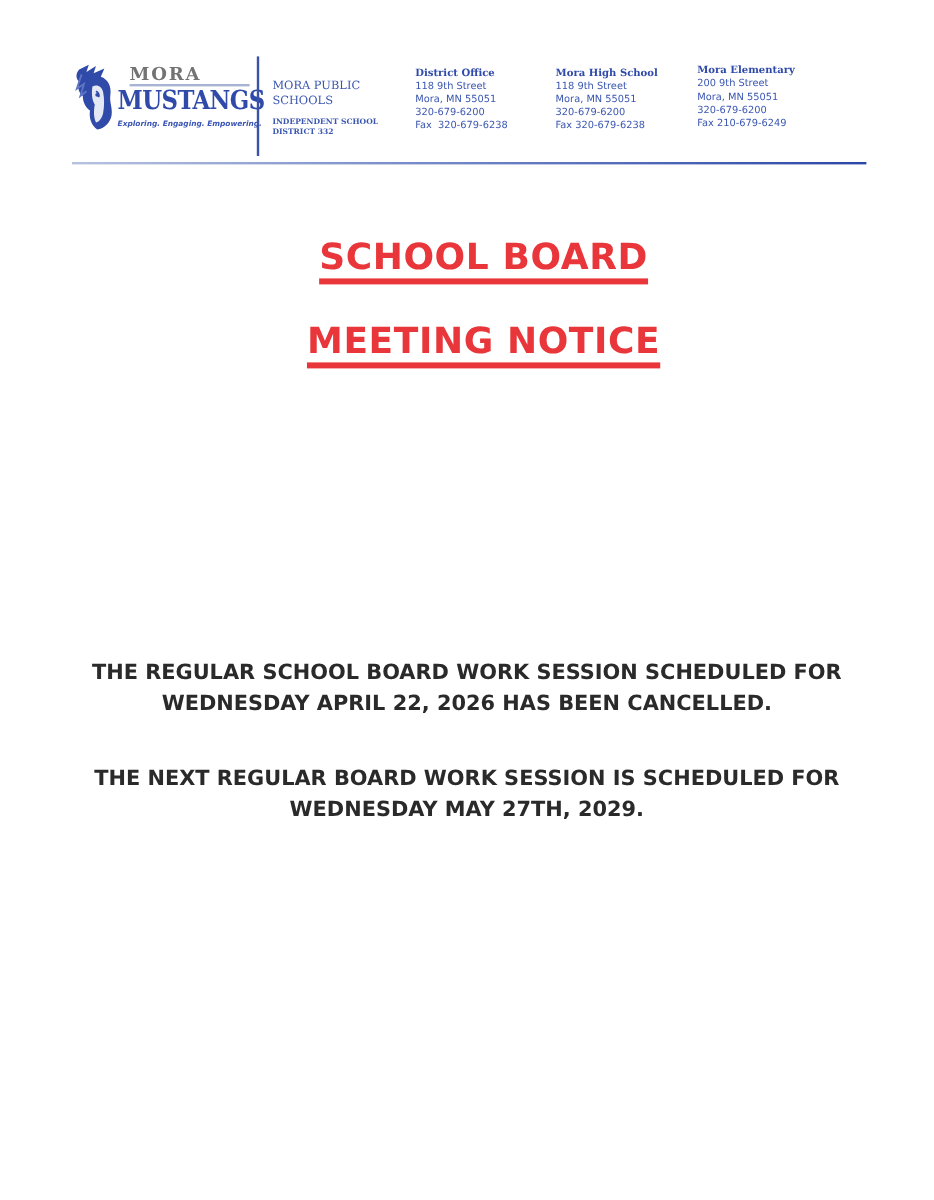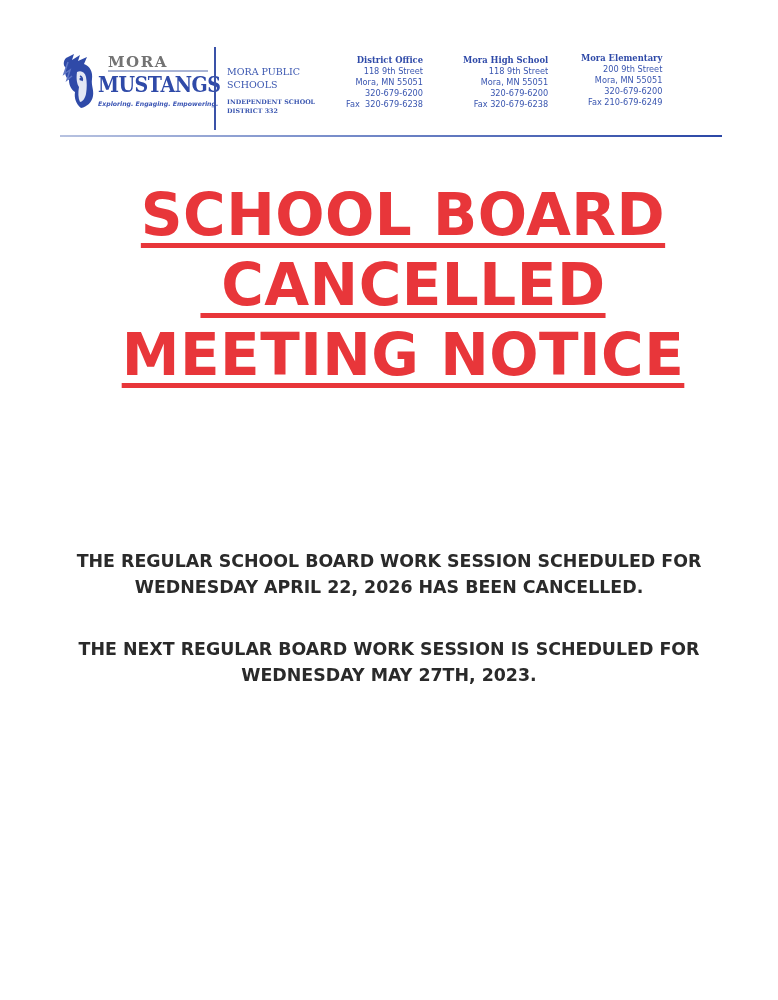--- a/index.html
+++ b/index.html
@@ -12,31 +12,31 @@
     .logo-bar { position: absolute; left: 48px; top: 18px; width: 100px; height: 2px; background: #a9b4d4; }
     .logo-mustangs { position: absolute; left: 38px; top: 19px; font-family: "DejaVu Serif", serif; font-weight: bold; color: #2f4aa8; font-size: 19px; letter-spacing: -0.5px; transform: scaleY(1.15); transform-origin: top left; }
     .logo-tagline { position: absolute; left: 38px; top: 48px; font-family: "DejaVu Sans", sans-serif; font-style: italic; font-weight: bold; color: #3b55b4; font-size: 6.2px; white-space: nowrap; }
 
     .vdivider { position: absolute; left: 214px; top: 47px; width: 2px; height: 83px; background: #3a52a8; }
 
     .mps { position: absolute; left: 227px; top: 65px; color: #3a56b0; }
     .mps-name { font-family: "DejaVu Serif", serif; font-size: 9.5px; line-height: 13px; width: 90px; }
     .mps-district { font-family: "DejaVu Serif", serif; font-weight: bold; font-size: 6.3px; line-height: 9px; margin-top: 6px; width: 100px; }
 
-    .office { position: absolute; color: #3a56b0; font-size: 8.2px; line-height: 11px; text-align: right; }
+    .office { position: absolute; color: #3a56b0; font-size: 8.2px; line-height: 11px; }
     .office-title { font-family: "DejaVu Serif", serif; font-weight: bold; font-size: 8.4px; color: #2f4aa8; }
     .office-line { font-family: "DejaVu Sans", sans-serif; white-space: pre; }
     .office-0 { left: 346px; top: 55px; }
     .office-1 { left: 463px; top: 55px; }
     .office-2 { left: 581px; top: 53px; }
 
     .hrule { position: absolute; left: 60px; top: 135px; width: 662px; height: 2px; background: linear-gradient(to right, #b7c2e0, #7a8fcb 40%, #2b47a6); }
 
     .notice { position: absolute; left: 0; top: 180px; width: 778px; text-align: center; }
-    .notice-line { display: block; font-family: "DejaVu Sans", sans-serif; font-weight: bold; color: #e8363a; font-size: 58px; line-height: 70px; letter-spacing: 0.5px; margin-left: 28px; }
+    .notice-line { display: block; font-family: "DejaVu Sans", sans-serif; font-weight: bold; color: #e8363a; font-size: 30px; line-height: 70px; letter-spacing: 0.5px; margin-left: 28px; }
     .notice-line span { text-decoration: underline; text-decoration-thickness: 5px; text-underline-offset: 8px; white-space: pre; }
 
     .body-text { position: absolute; left: 40px; width: 698px; text-align: center; font-family: "DejaVu Sans", sans-serif; font-weight: bold; color: #2a2a2a; font-size: 17.4px; line-height: 26px; }
     .para-0 { top: 548px; }
     .para-1 { top: 636px; }
   </style>
 </head>
 <body>
 
 <div class="letterhead">
@@ -83,18 +83,17 @@
     <div class="office-line">Mora, MN 55051</div>
     <div class="office-line">320-679-6200</div>
     <div class="office-line">Fax 210-679-6249</div>
   </div>
 
   <div class="hrule"></div>
 </div>
 
 <div class="notice">
   <div class="notice-line"><span>SCHOOL BOARD</span></div>
-  <div class="notice-line"><span> CANCELLED</span></div>
   <div class="notice-line"><span>MEETING NOTICE</span></div>
 </div>
 
 <div class="body-text para-0">THE REGULAR SCHOOL BOARD WORK SESSION SCHEDULED FOR WEDNESDAY APRIL 22, 2026 HAS BEEN CANCELLED.</div>
-<div class="body-text para-1">THE NEXT REGULAR BOARD WORK SESSION IS SCHEDULED FOR WEDNESDAY MAY 27TH, 2023.</div>
+<div class="body-text para-1">THE NEXT REGULAR BOARD WORK SESSION IS SCHEDULED FOR WEDNESDAY MAY 27TH, 2029.</div>
 
 </body></html>

